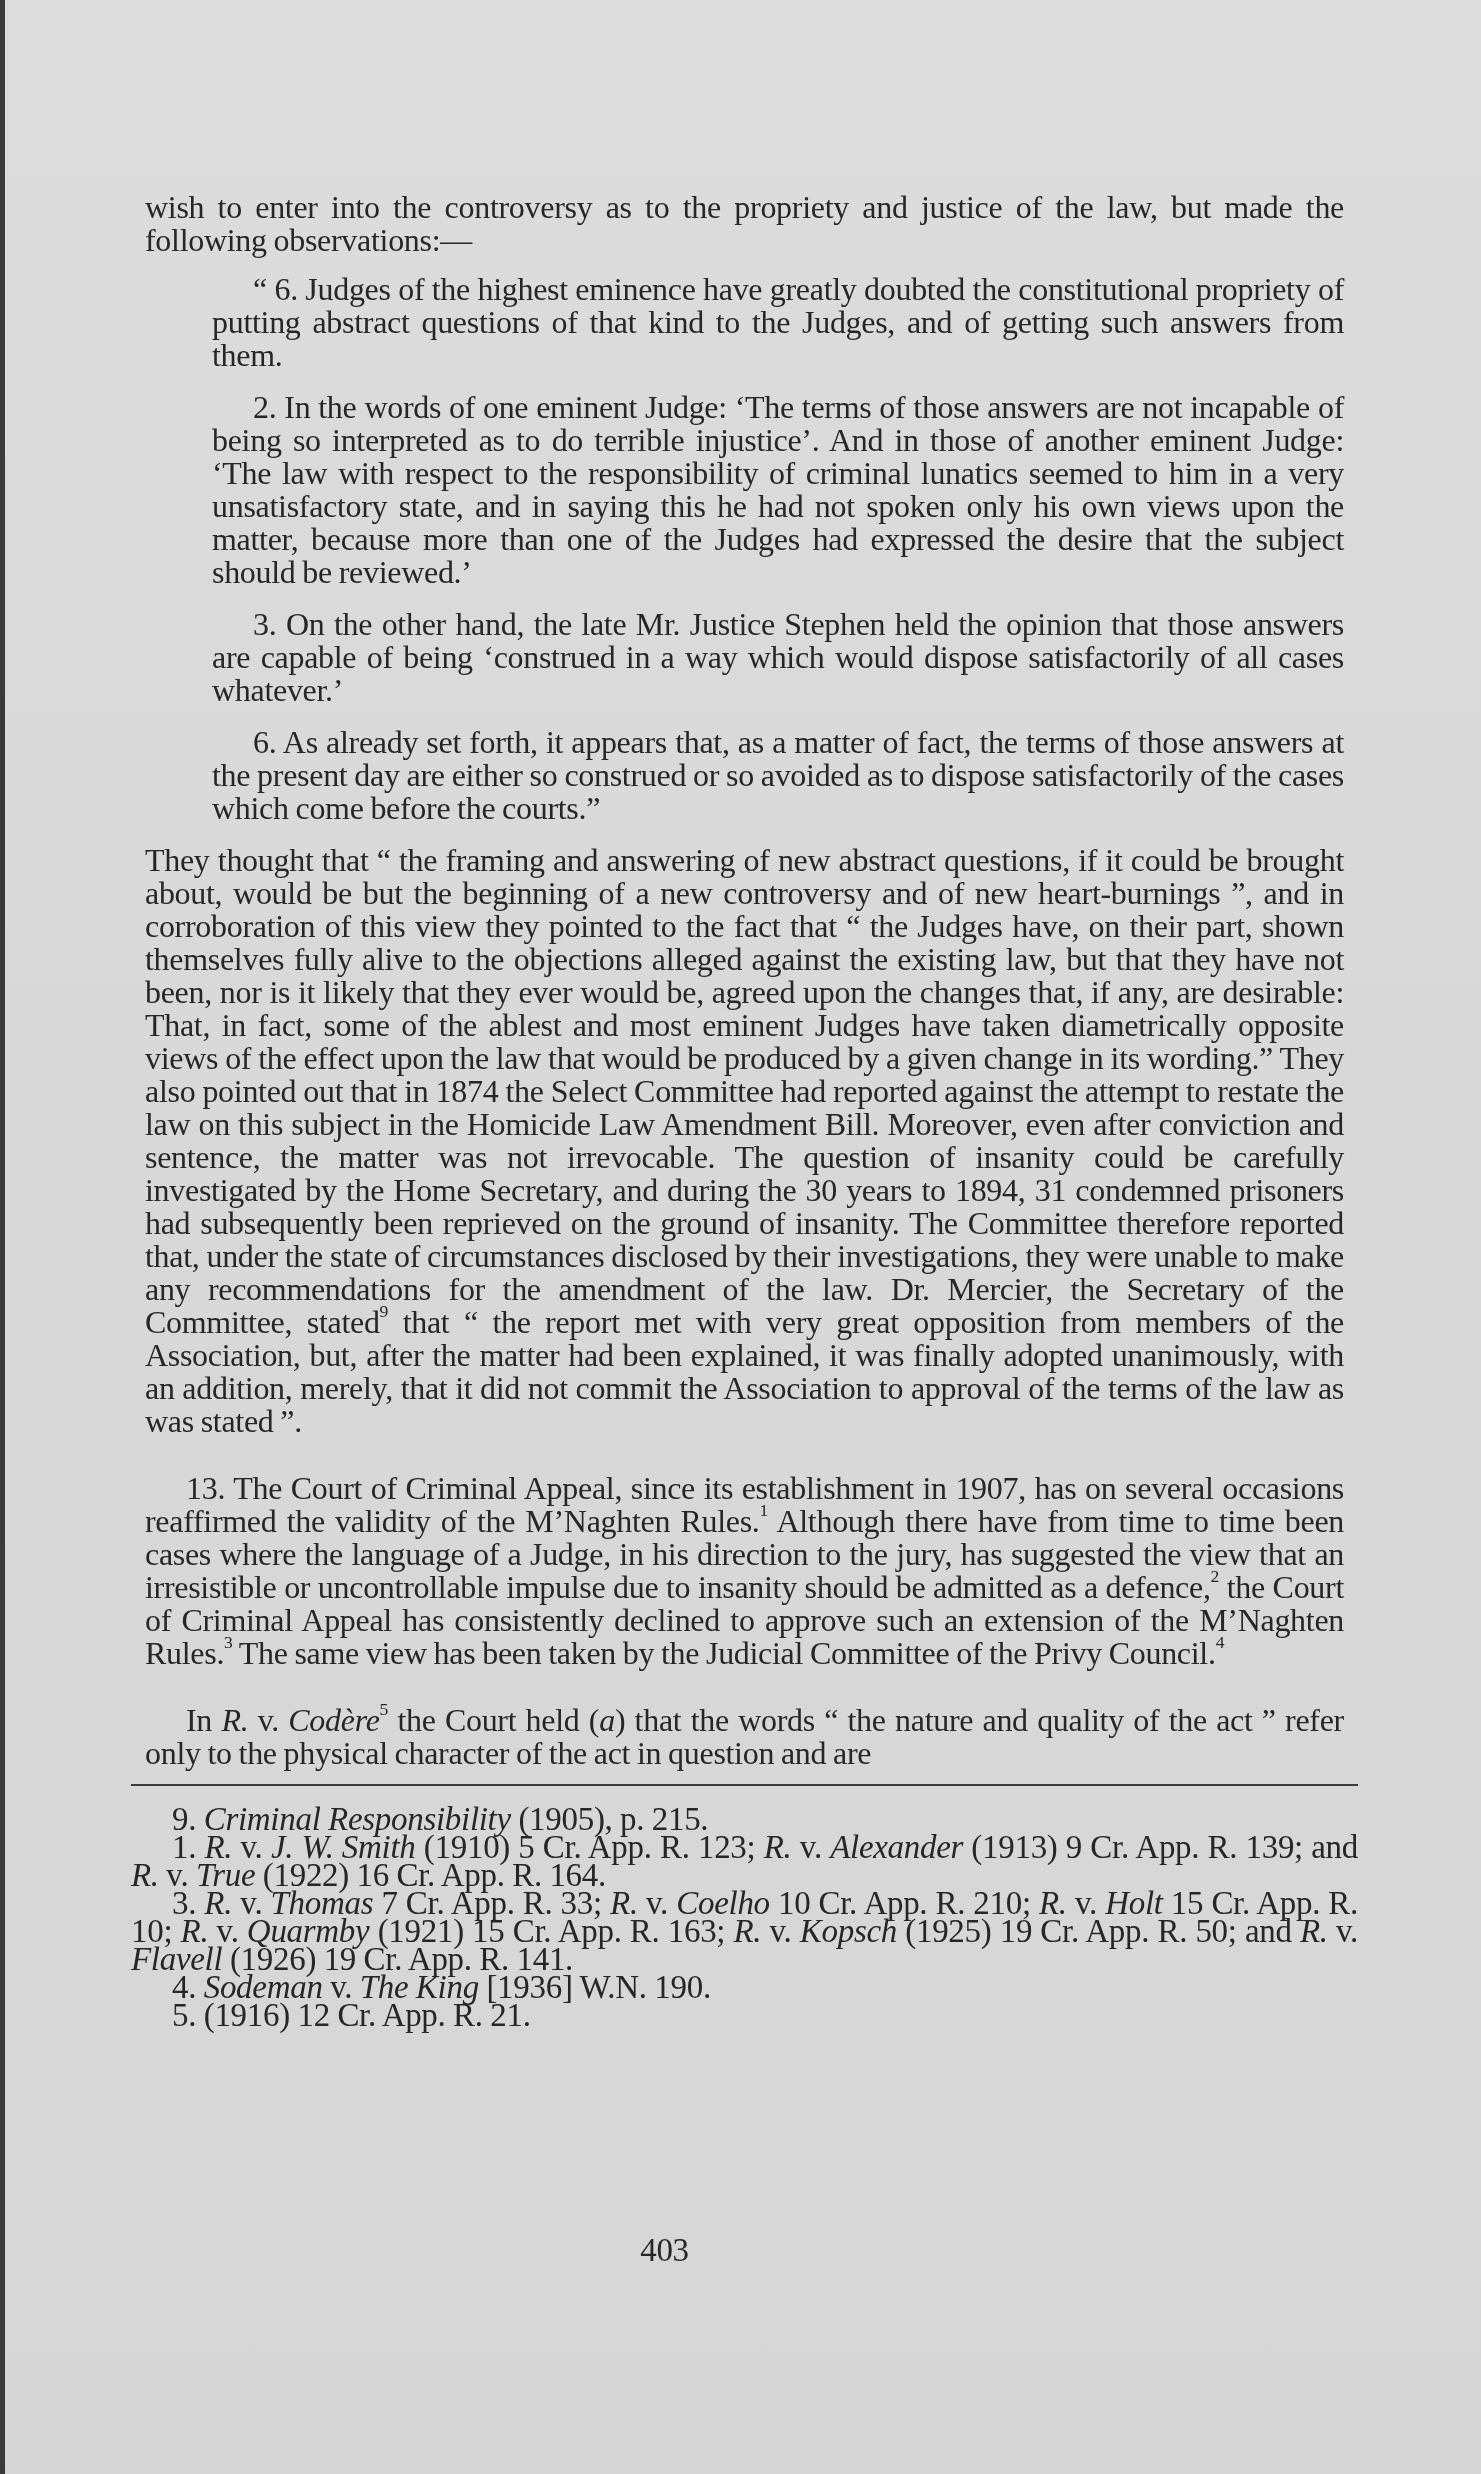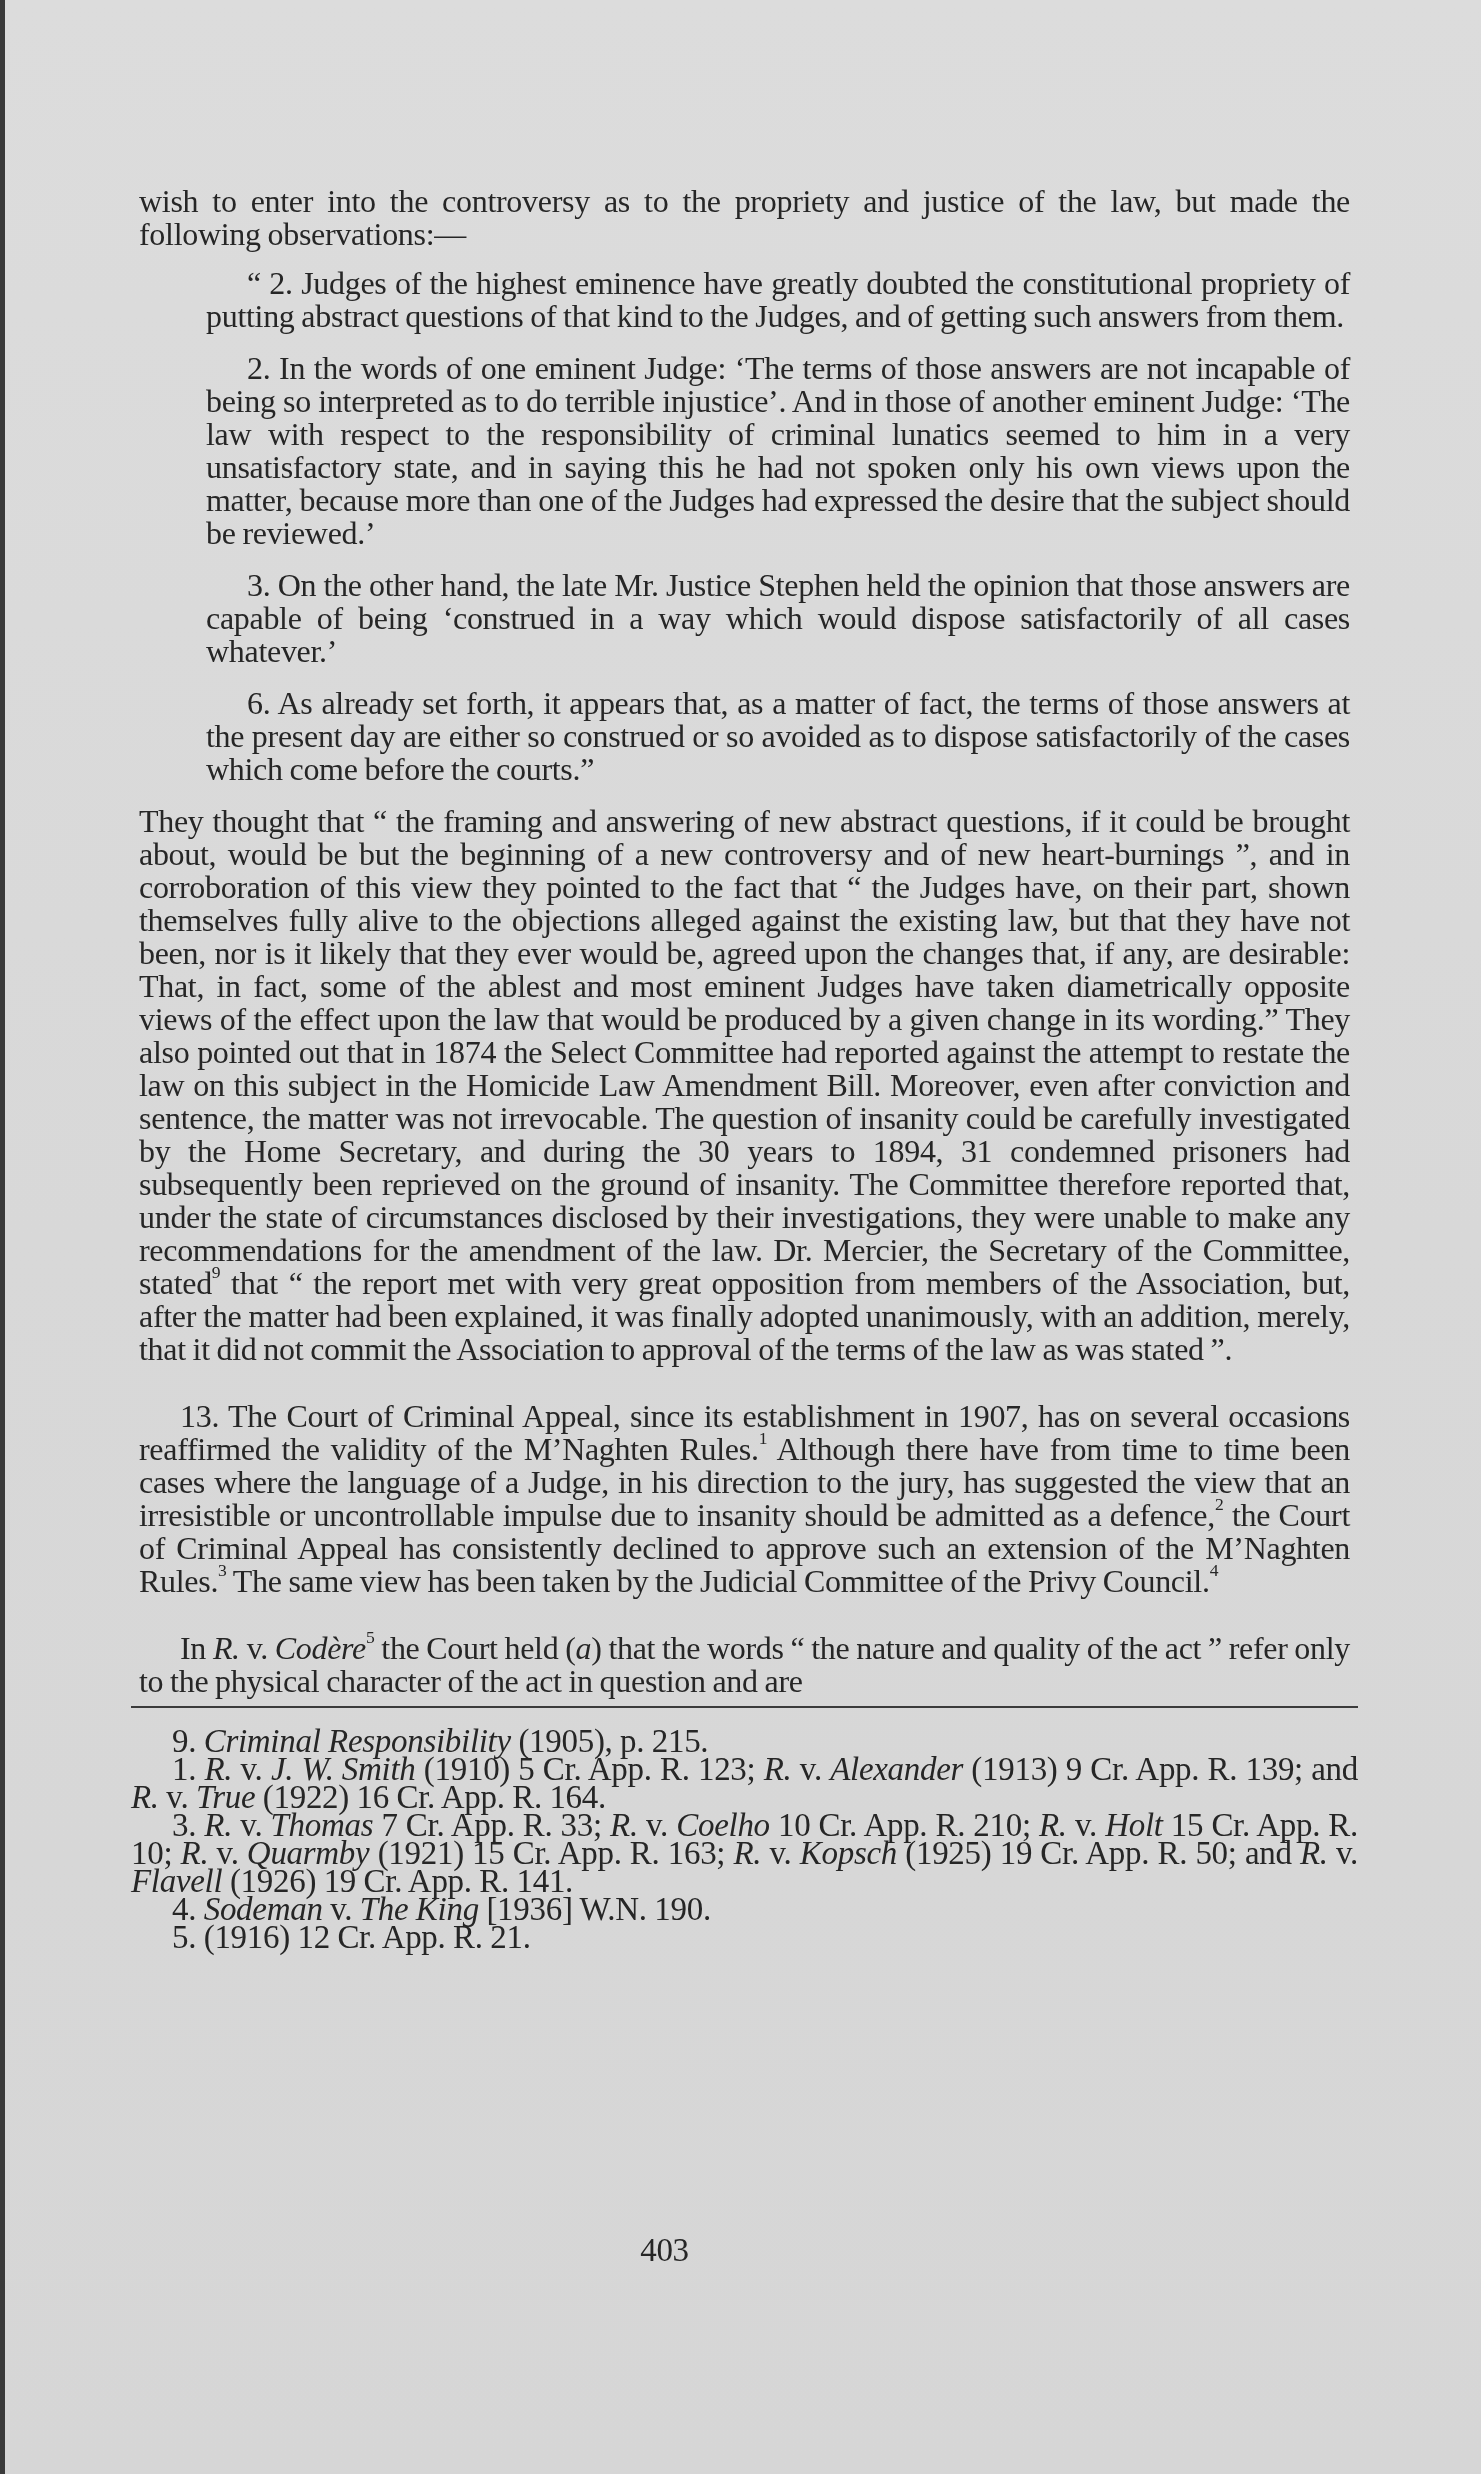--- a/index.html
+++ b/index.html
@@ -30,21 +30,21 @@
   .content {
     position: absolute;
     left: 131px;
     top: 177px;
     width: 1227px;
   }
   .p {
     font-size: 32px;
     line-height: 33px;
     text-align: justify;
-    margin: 8px;
+    margin: 14px;
     letter-spacing: -0.3px;
     word-spacing: -0.9px;
   }
   .quote {
     padding-left: 67px;
   }
   .quote .p {
     text-indent: 41px;
   }
   .indent {
@@ -91,21 +91,21 @@
 <body>
 
 <div class="page"></div>
 <div class="page-edge"></div>
 
 <div class="content">
 
   <p class="p">wish to enter into the controversy as to the propriety and justice of the law, but made the following observations:—</p>
 
   <div class="quote gap-small">
-    <p class="p">“ 2. Judges of the highest eminence have greatly doubted the constitutional propriety of putting abstract questions of that kind to the Judges, and of getting such answers from them.</p>
+    <p class="p">“ 6. Judges of the highest eminence have greatly doubted the constitutional propriety of putting abstract questions of that kind to the Judges, and of getting such answers from them.</p>
     <p class="p gap-med">2. In the words of one eminent Judge: ‘The terms of those answers are not incapable of being so interpreted as to do terrible injustice’.  And in those of another eminent Judge: ‘The law with respect to the responsibility of criminal lunatics seemed to him in a very unsatisfactory state, and in saying this he had not spoken only his own views upon the matter, because more than one of the Judges had expressed the desire that the subject should be reviewed.’</p>
     <p class="p gap-med">3. On the other hand, the late Mr. Justice Stephen held the opinion that those answers are capable of being ‘construed in a way which would dispose satisfactorily of all cases whatever.’</p>
     <p class="p gap-med">6. As already set forth, it appears that, as a matter of fact, the terms of those answers at the present day are either so construed or so avoided as to dispose satisfactorily of the cases which come before the courts.”</p>
   </div>
 
   <p class="p gap-med"><span>They thought that “ the framing and answering of new abstract questions, if it could be brought about, would be but the beginning of a new controversy and of new heart-burnings ”, and in corroboration of this view they pointed to the fact that “ the Judges have, on their part, shown themselves fully alive to the objections alleged against the existing law, but that they have not been, nor is it likely that they ever would be, agreed upon the changes that, if any, are desirable: That, in fact, some of the ablest and most eminent Judges have taken diametrically opposite views of the effect upon the law that would be produced by a given change in its wording.”  They also pointed out that in 1874 the Select Committee had reported against the attempt to restate the law on this subject in the Homicide Law Amendment Bill.  Moreover, even after conviction and sentence, the matter was not irrevocable.  The question of insanity could be carefully investigated by the Home Secretary, and during the 30 years to 1894, 31 condemned prisoners had subsequently been reprieved on the ground of insanity.  The Committee therefore reported that, under the state of circumstances disclosed by their investigations, they were unable to make any recommendations for the amendment of the law.  Dr. Mercier, the Secretary of the Committee, stated</span><sup>9</sup><span> that “ the report met with very great opposition from members of the Association, but, after the matter had been explained, it was finally adopted unanimously, with an addition, merely, that it did not commit the Association to approval of the terms of the law as was stated ”.</span></p>
 
   <p class="p indent gap-large"><span>13. The Court of Criminal Appeal, since its establishment in 1907, has on several occasions reaffirmed the validity of the M’Naghten Rules.</span><sup>1</sup><span>  Although there have from time to time been cases where the language of a Judge, in his direction to the jury, has suggested the view that an irresistible or uncontrollable impulse due to insanity should be admitted as a defence,</span><sup>2</sup><span> the Court of Criminal Appeal has consistently declined to approve such an extension of the M’Naghten Rules.</span><sup>3</sup><span>  The same view has been taken by the Judicial Committee of the Privy Council.</span><sup>4</sup></p>
 
   <p class="p indent gap-large"><span>In </span><em>R.</em><span> v. </span><em>Codère</em><sup>5</sup><span> the Court held (</span><em>a</em><span>) that the words “ the nature and quality of the act ” refer only to the physical character of the act in question and are</span></p>

